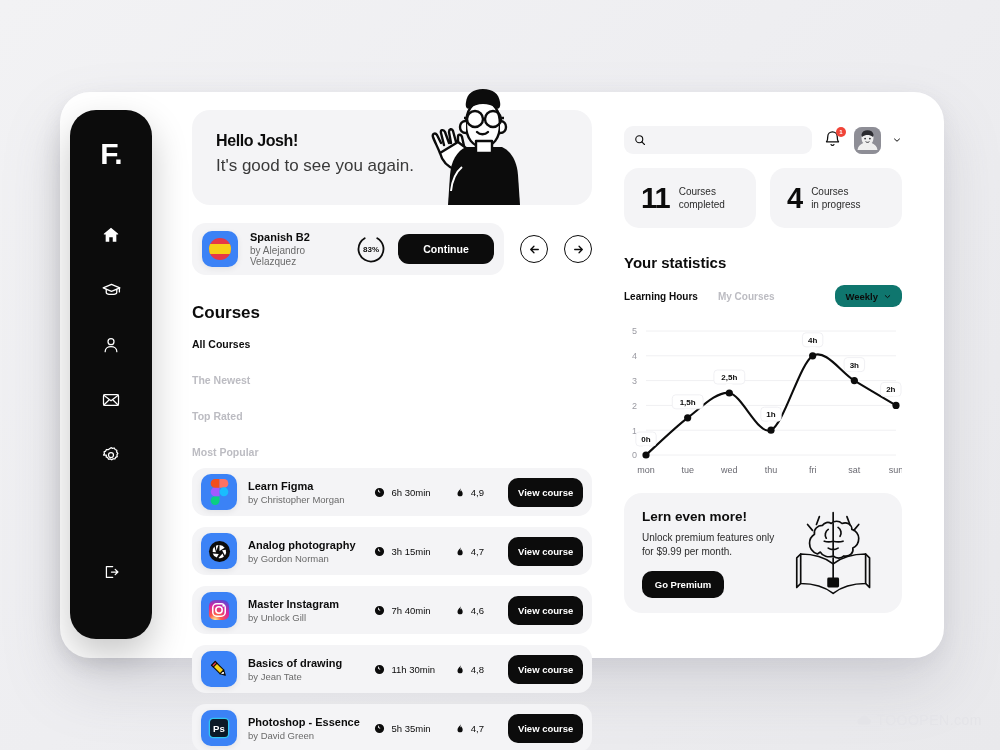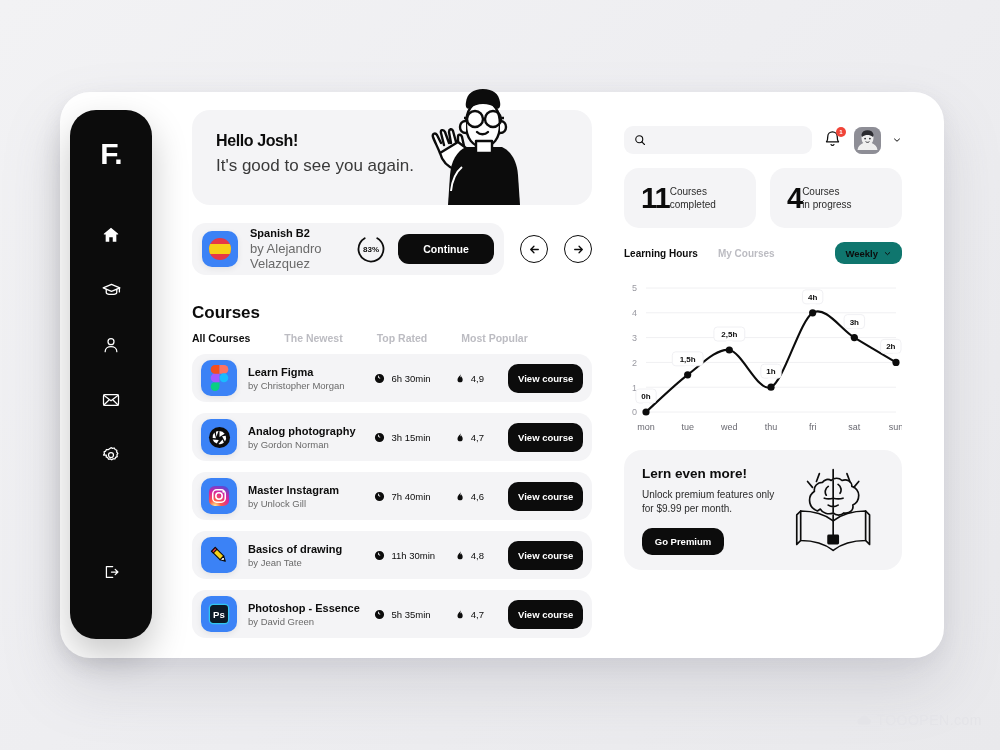--- a/index.html
+++ b/index.html
@@ -71,40 +71,40 @@
     flex: 1; height: 52px; background: #f4f4f6; border-radius: 14px;
     display: flex; align-items: center; padding: 0 10px; gap: 12px;
   }
   .thumb {
     width: 36px; height: 36px; background: #3b82f6; border-radius: 10px;
     display: flex; align-items: center; justify-content: center;
     box-shadow: 0 2px 6px rgba(0,0,0,0.07); flex-shrink: 0;
   }
   .cc-meta { flex: 1; }
   .cc-title { font-size: 11px; font-weight: 700; color: #0c0c0c; }
-  .cc-author { font-size: 13px; color: #6a6a6a; margin-top: 2px; }
+  .cc-author { font-size: 10px; color: #6a6a6a; margin-top: 2px; }
   #progress-ring { position: relative; width: 30px; height: 30px; flex-shrink: 0; }
   #progress-ring span {
     position: absolute; inset: 0; display: flex; align-items: center; justify-content: center;
     font-size: 8px; font-weight: 700; color: #0c0c0c;
   }
   #continue-btn {
     background: #0c0c0c; color: #fff; border: none; border-radius: 11px;
     height: 30px; width: 96px; font-size: 10.5px; font-weight: 700;
     font-family: inherit; cursor: pointer;
   }
   .arrow-btn {
     width: 28px; height: 28px; border-radius: 50%; border: 1.6px solid #0c0c0c;
     background: transparent; cursor: pointer;
     display: flex; align-items: center; justify-content: center; flex-shrink: 0;
   }
 
   
   #courses-title { font-size: 17px; font-weight: 700; color: #0c0c0c; margin-top: 28px; }
-  #course-tabs { display: flex; gap: 34px; margin-top: 9px; }
+  #course-tabs { display: flex; gap: 24px; margin-top: 15px; flex-direction: column; }
   .course-tab { font-size: 10.5px; font-weight: 700; color: #bcbcc2; cursor: pointer; }
   .course-tab.active { color: #0c0c0c; }
 
   #course-list { margin-top: 10px; }
   .course-row {
     height: 48px; background: #f4f4f6; border-radius: 14px;
     display: flex; align-items: center; padding: 0 9px; gap: 11px;
     margin-bottom: 11px;
   }
   .c-meta { width: 130px; }
@@ -141,21 +141,21 @@
   #avatar {
     width: 27px; height: 27px; border-radius: 8px; overflow: hidden;
     background: #cfcfd4; cursor: pointer;
   }
   #avatar svg { display:block; }
   #chevron { cursor: pointer; }
 
   #stat-cards { display: flex; gap: 14px; margin-top: 14px; }
   .stat-card {
     flex: 1; height: 60px; background: #f4f4f6; border-radius: 15px;
-    display: flex; align-items: center; padding: 0 17px;
+    display: flex; align-items: center; gap: 9px; padding: 0 17px;
   }
   .stat-num { font-size: 29px; font-weight: 700; color: #0c0c0c; letter-spacing: -1px; line-height: 1; }
   .stat-lbl { font-size: 10px; color: #2c2c2c; line-height: 1.3; }
 
   #stats-title { font-size: 15px; font-weight: 700; color: #0c0c0c; margin-top: 26px; }
   #chart-head { display: flex; align-items: center; gap: 20px; margin-top: 14px; }
   .chart-tab { font-size: 10px; font-weight: 700; color: #bcbcc2; cursor: pointer; }
   .chart-tab.active { color: #0c0c0c; }
   #period-select {
     margin-left: auto; background: #0f766e; border-radius: 9px;
@@ -511,20 +511,21 @@
     </div>
     <div class="stat-card">
       <div class="stat-num">4</div>
       <div class="stat-lbl">
         <div>Courses</div>
         <div>in progress</div>
       </div>
     </div>
   </div>
 
+  <h2 id="stats-title">Your statistics</h2>
 
   <div id="chart-head">
     <div class="chart-tab active">Learning Hours</div>
     <div class="chart-tab">My Courses</div>
     <div id="period-select">
       <span>Weekly</span>
       <svg width="9" height="9" viewBox="0 0 24 24" fill="none" stroke="#0c0c0c" stroke-width="2.6" stroke-linecap="round" stroke-linejoin="round">
         <path d="M6 9.5 12 15l6-5.5"></path>
       </svg>
     </div>

